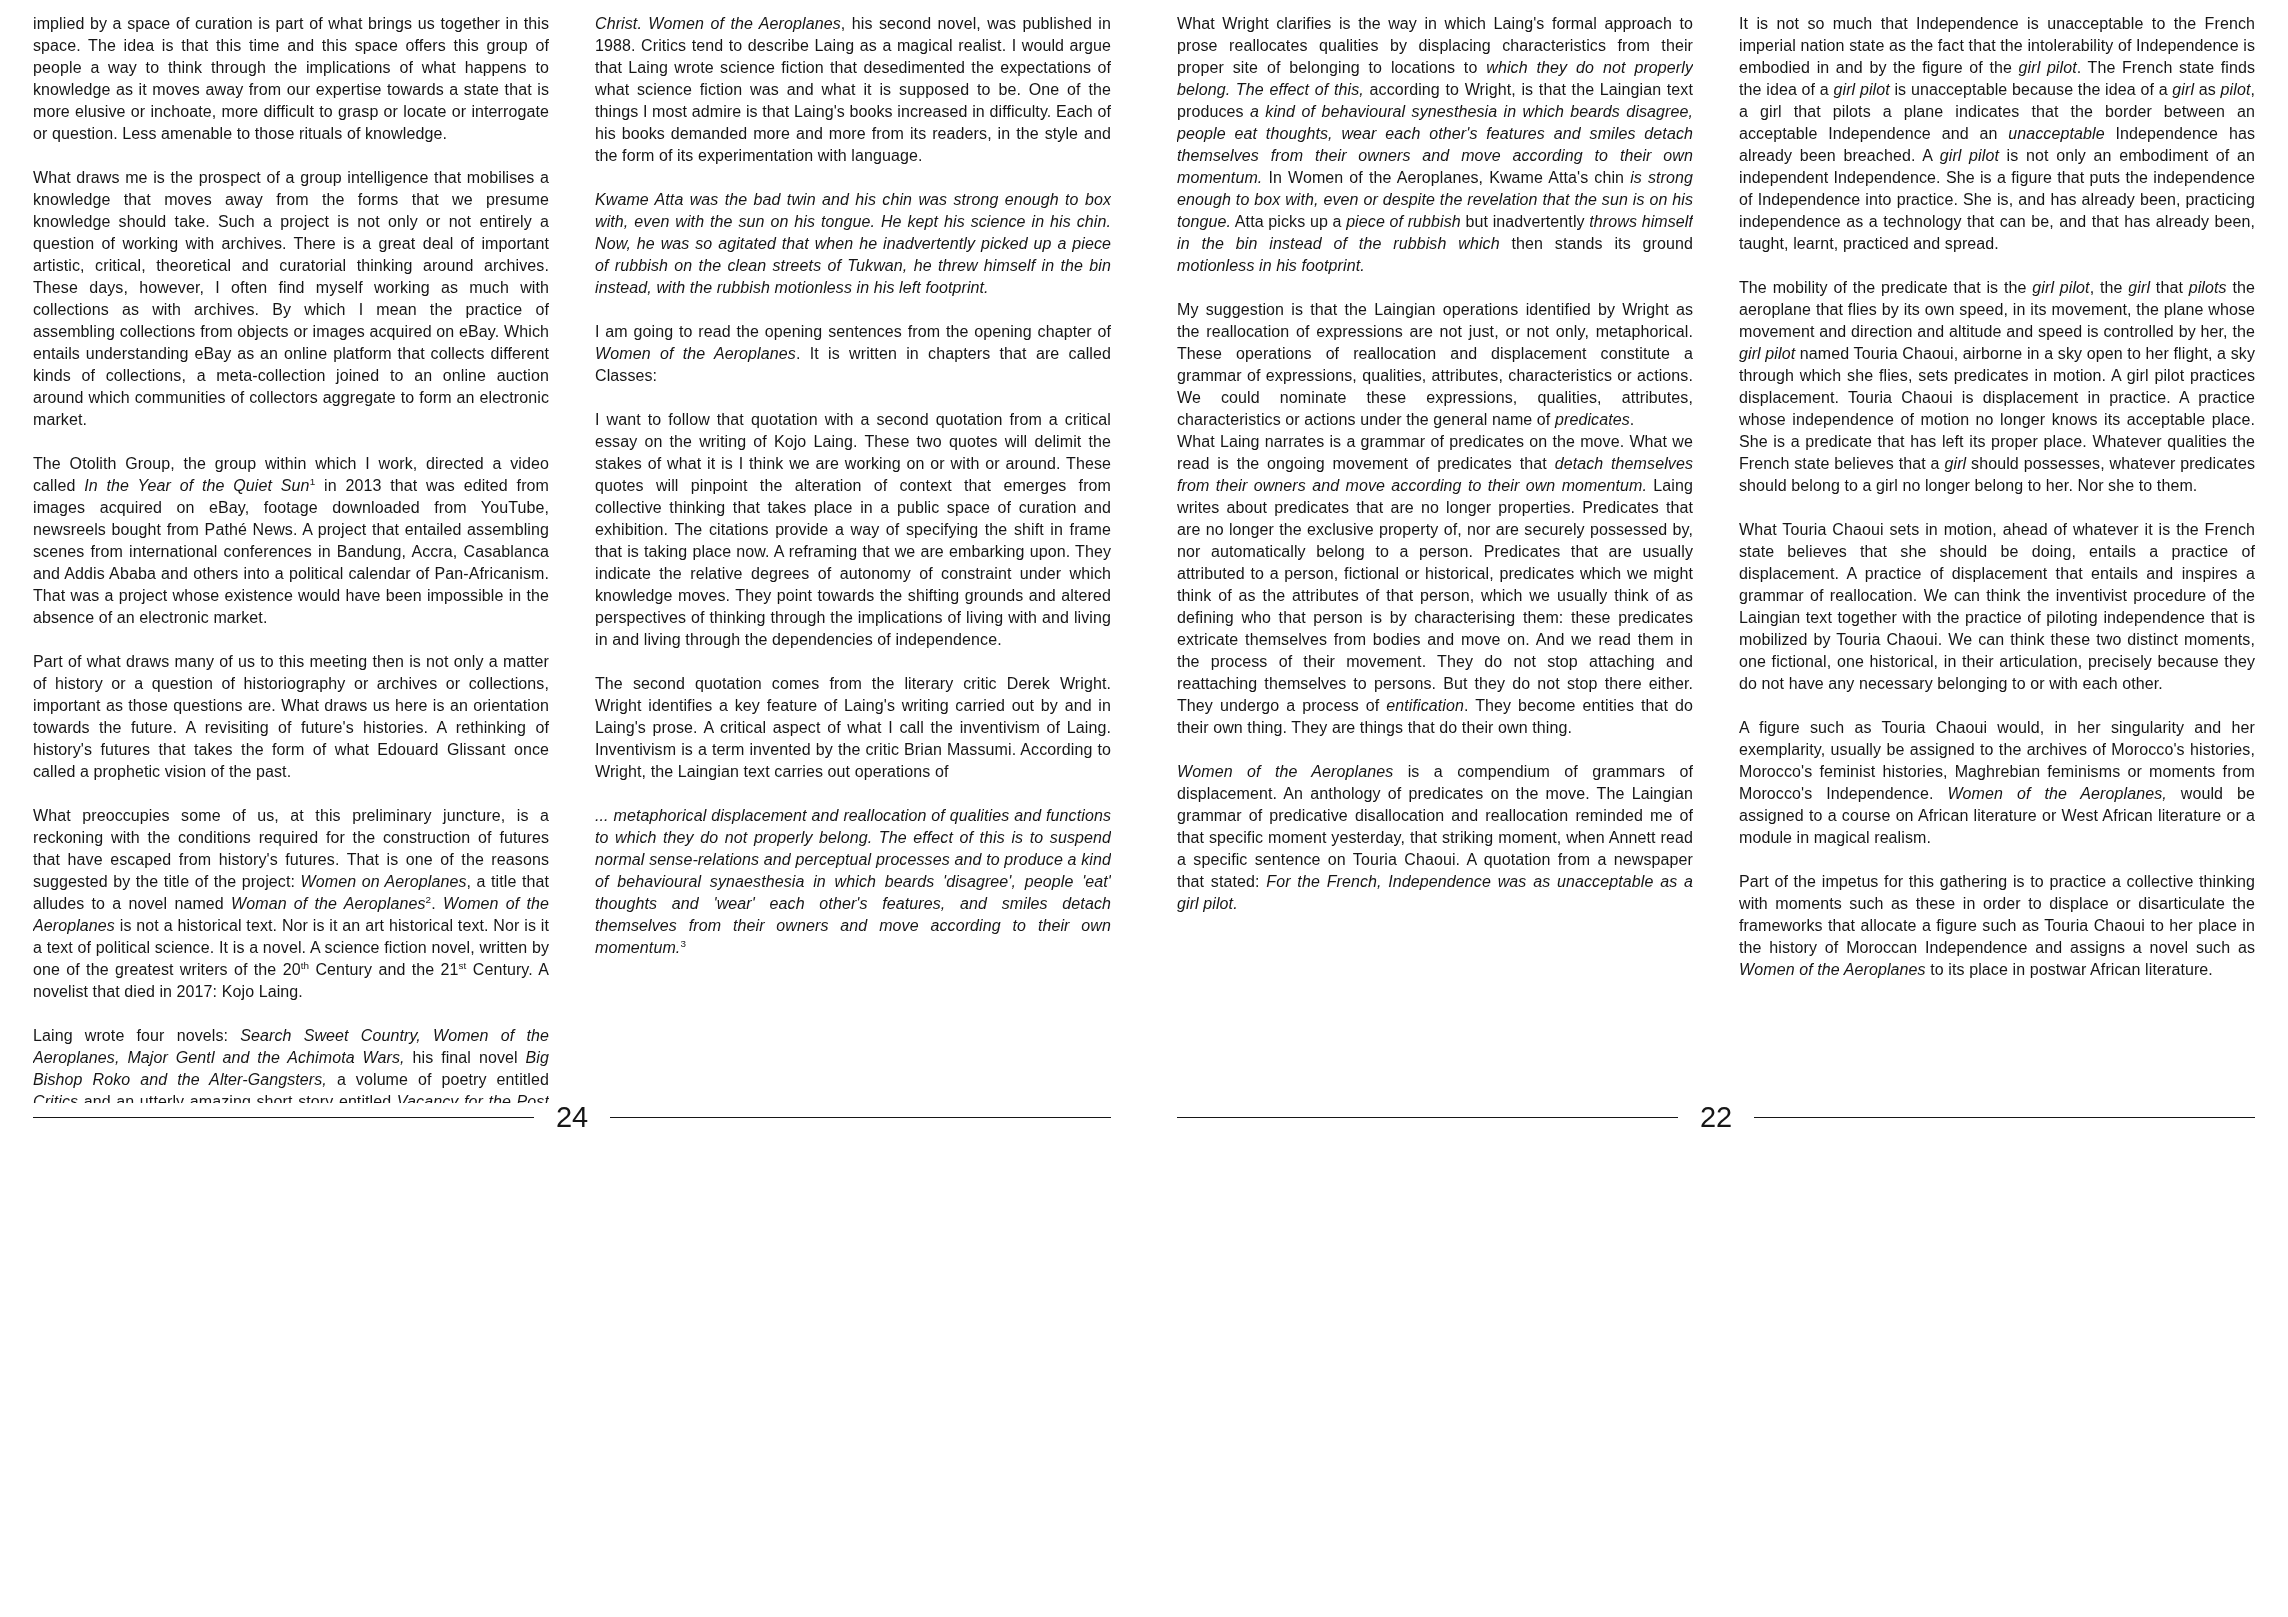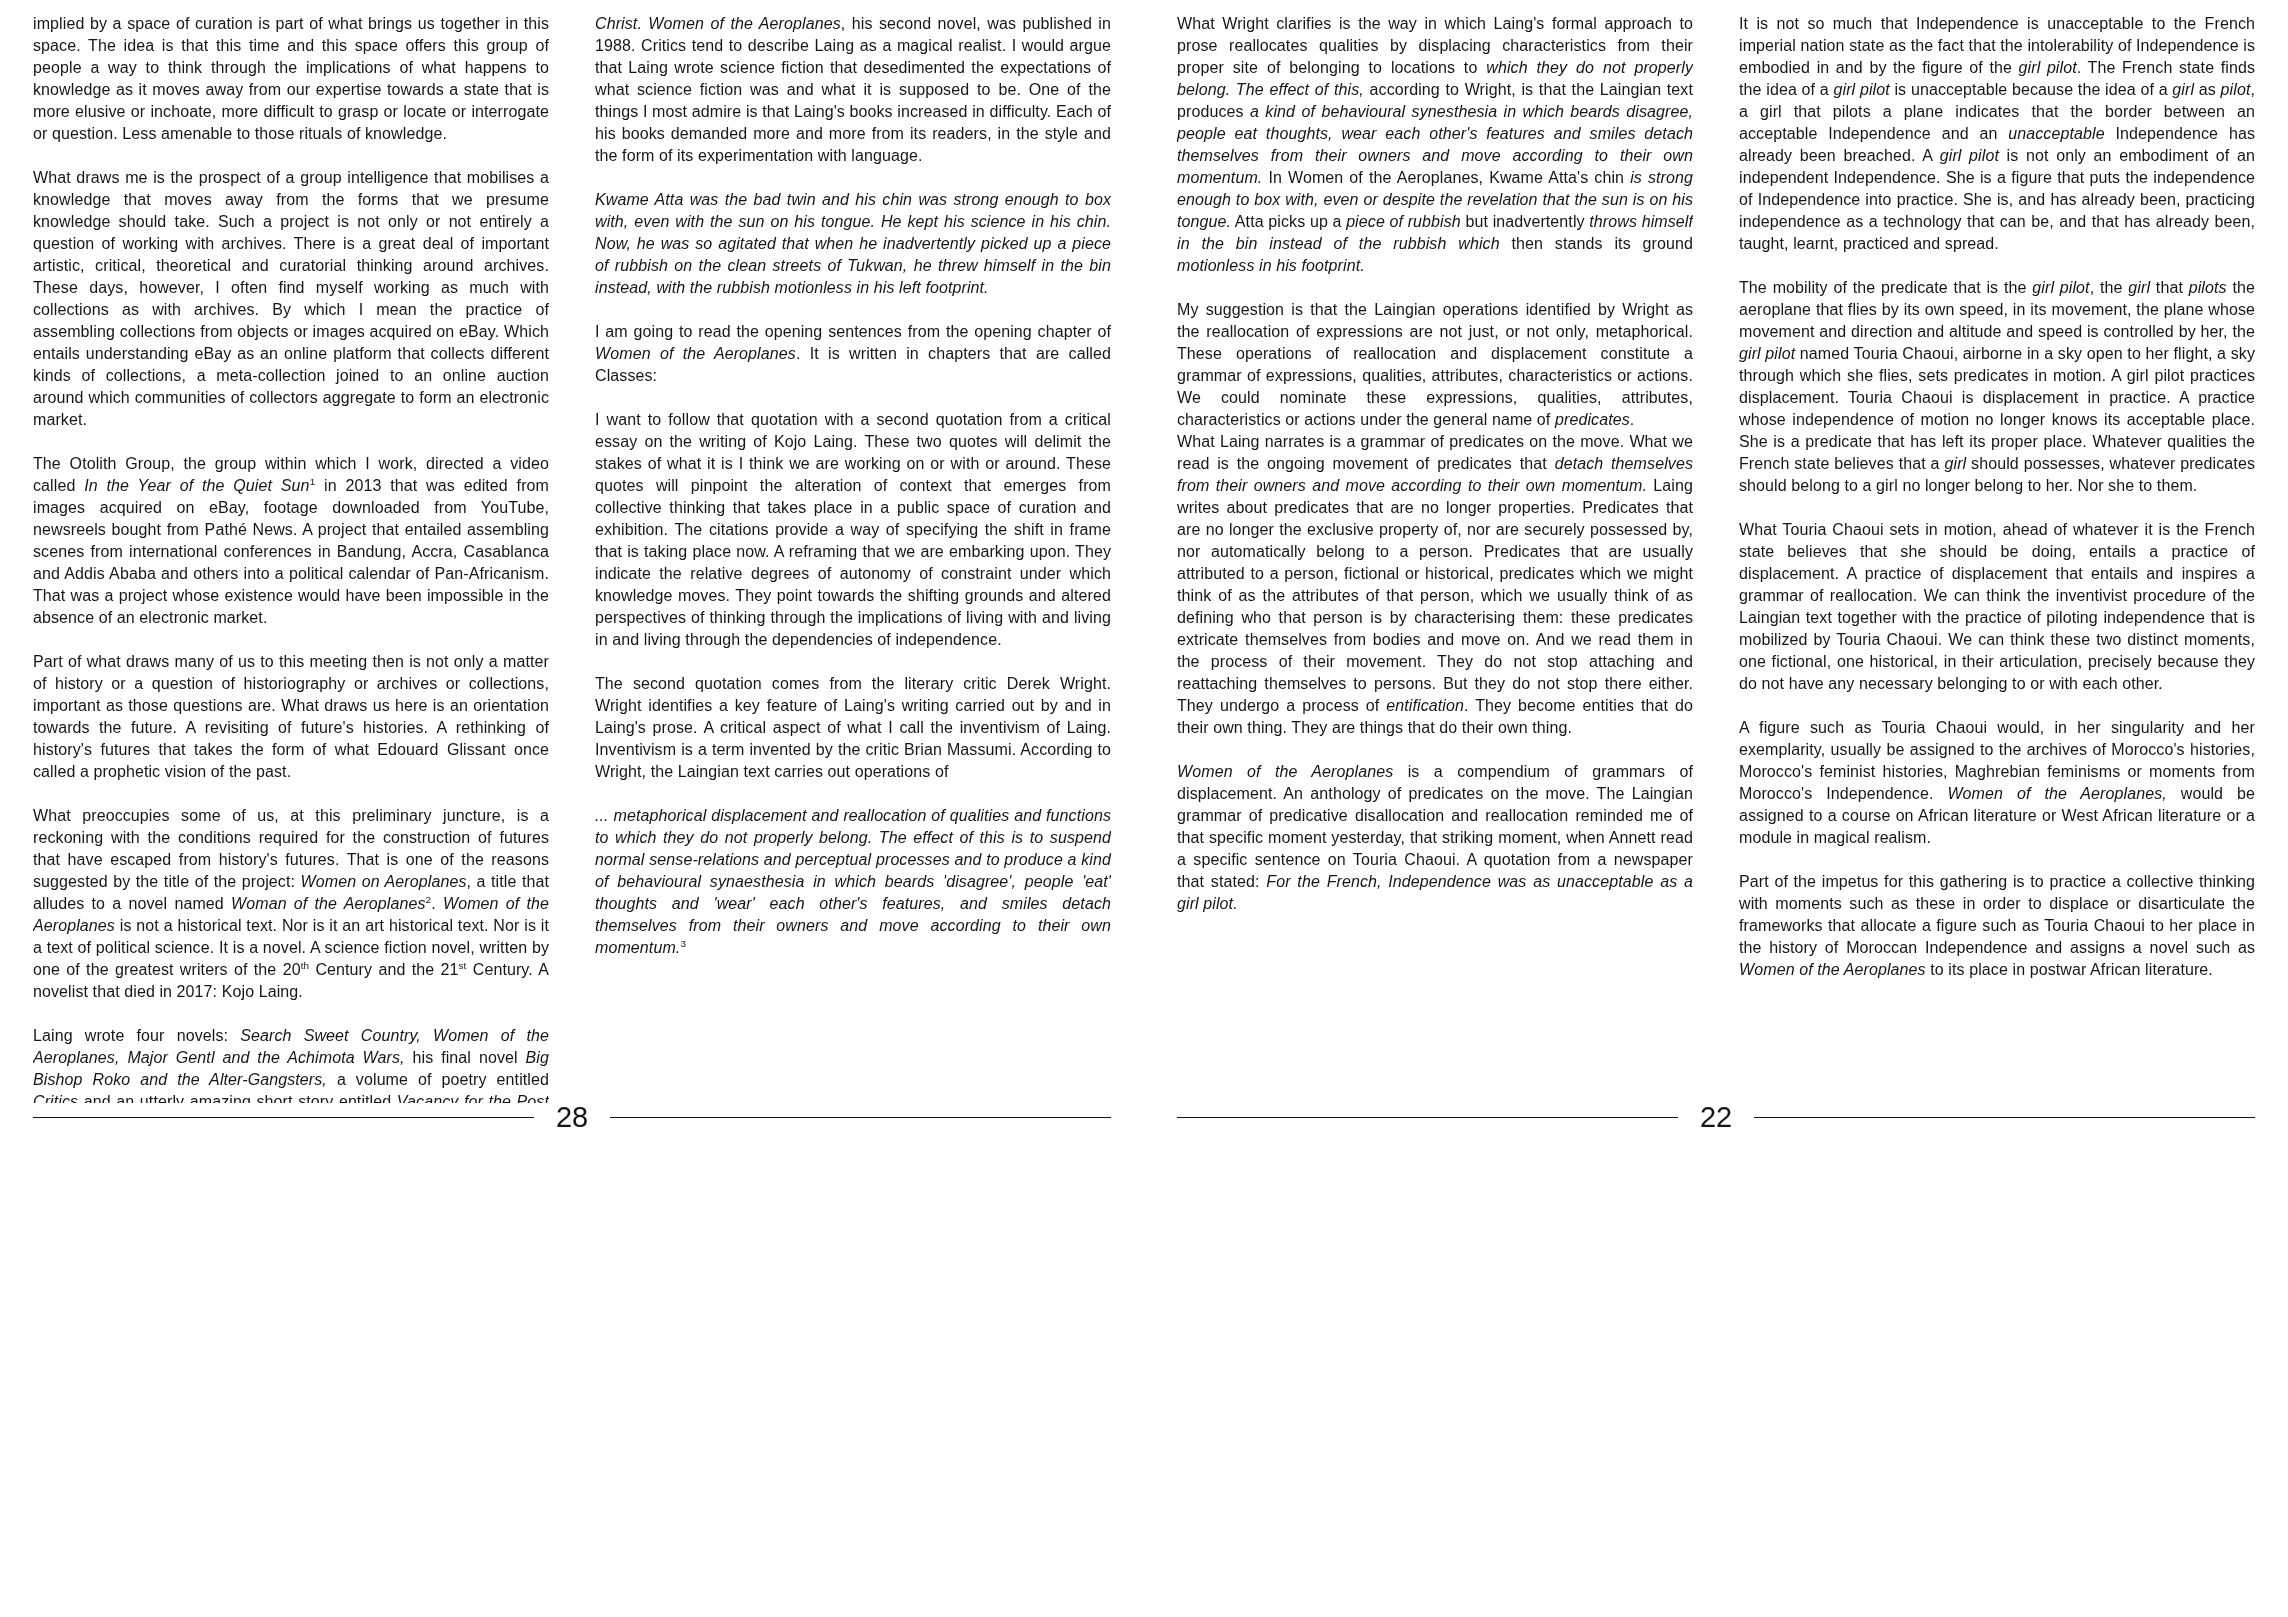--- a/index.html
+++ b/index.html
@@ -58,21 +58,21 @@
           <p class="para"><em>Christ. Women of the Aeroplanes</em>, his second novel, was published in 1988. Critics tend to describe Laing as a magical realist. I would argue that Laing wrote science fiction that desedimented the expectations of what science fiction was and what it is supposed to be. One of the things I most admire is that Laing's books increased in difficulty. Each of his books demanded more and more from its readers, in the style and the form of its experimentation with language.</p>
           <p class="para"><em>Kwame Atta was the bad twin and his chin was strong enough to box with, even with the sun on his tongue. He kept his science in his chin. Now, he was so agitated that when he inadvertently picked up a piece of rubbish on the clean streets of Tukwan, he threw himself in the bin instead, with the rubbish motionless in his left footprint.</em></p>
           <p class="para">I am going to read the opening sentences from the opening chapter of <em>Women of the Aeroplanes</em>. It is written in chapters that are called Classes:</p>
           <p class="para">I want to follow that quotation with a second quotation from a critical essay on the writing of Kojo Laing. These two quotes will delimit the stakes of what it is I think we are working on or with or around. These quotes will pinpoint the alteration of context that emerges from collective thinking that takes place in a public space of curation and exhibition. The citations provide a way of specifying the shift in frame that is taking place now. A reframing that we are embarking upon. They indicate the relative degrees of autonomy of constraint under which knowledge moves. They point towards the shifting grounds and altered perspectives of thinking through the implications of living with and living in and living through the dependencies of independence.</p>
           <p class="para">The second quotation comes from the literary critic Derek Wright. Wright identifies a key feature of Laing's writing carried out by and in Laing's prose. A critical aspect of what I call the inventivism of Laing. Inventivism is a term invented by the critic Brian Massumi. According to Wright, the Laingian text carries out operations of</p>
           <p class="para"><em>... metaphorical displacement and reallocation of qualities and functions to which they do not properly belong. The effect of this is to suspend normal sense-relations and perceptual processes and to produce a kind of behavioural synaesthesia in which beards 'disagree', people 'eat' thoughts and 'wear' each other's features, and smiles detach themselves from their owners and move according to their own momentum.</em><sup>3</sup></p>
         </div>
     </div>
     <footer class="page-footer">
       <span class="rule"></span>
-      <span class="page-number">28</span>
+      <span class="page-number">24</span>
       <span class="rule"></span>
     </footer>
   </section>
 
   <section class="page">
     <div class="page-body">
       <div class="column">
           <p class="para">What Wright clarifies is the way in which Laing's formal approach to prose reallocates qualities by displacing characteristics from their proper site of belonging to locations to <em>which they do not properly belong. The effect of this,</em> according to Wright, is that the Laingian text produces <em>a kind of behavioural synesthesia in which beards disagree, people eat thoughts, wear each other's features and smiles detach themselves from their owners and move according to their own momentum.</em> In Women of the Aeroplanes, Kwame Atta's chin <em>is strong enough to box with, even or despite the revelation that the sun is on his tongue.</em> Atta picks up a <em>piece of rubbish</em> but inadvertently <em>throws himself in the bin instead of the rubbish which</em> then stands its ground <em>motionless in his footprint.</em></p>
           <p class="para">My suggestion is that the Laingian operations identified by Wright as the reallocation of expressions are not just, or not only, metaphorical. These operations of reallocation and displacement constitute a grammar of expressions, qualities, attributes, characteristics or actions. We could nominate these expressions, qualities, attributes, characteristics or actions under the general name of <em>predicates</em>.<br>What Laing narrates is a grammar of predicates on the move. What we read is the ongoing movement of predicates that <em>detach themselves from their owners and move according to their own momentum.</em> Laing writes about predicates that are no longer properties. Predicates that are no longer the exclusive property of, nor are securely possessed by, nor automatically belong to a person. Predicates that are usually attributed to a person, fictional or historical, predicates which we might think of as the attributes of that person, which we usually think of as defining who that person is by characterising them: these predicates extricate themselves from bodies and move on. And we read them in the process of their movement. They do not stop attaching and reattaching themselves to persons. But they do not stop there either. They undergo a process of <em>entification</em>. They become entities that do their own thing. They are things that do their own thing.</p>
           <p class="para"><em>Women of the Aeroplanes</em> is a compendium of grammars of displacement. An anthology of predicates on the move. The Laingian grammar of predicative disallocation and reallocation reminded me of that specific moment yesterday, that striking moment, when Annett read a specific sentence on Touria Chaoui. A quotation from a newspaper that stated: <em>For the French, Independence was as unacceptable as a girl pilot.</em></p>

